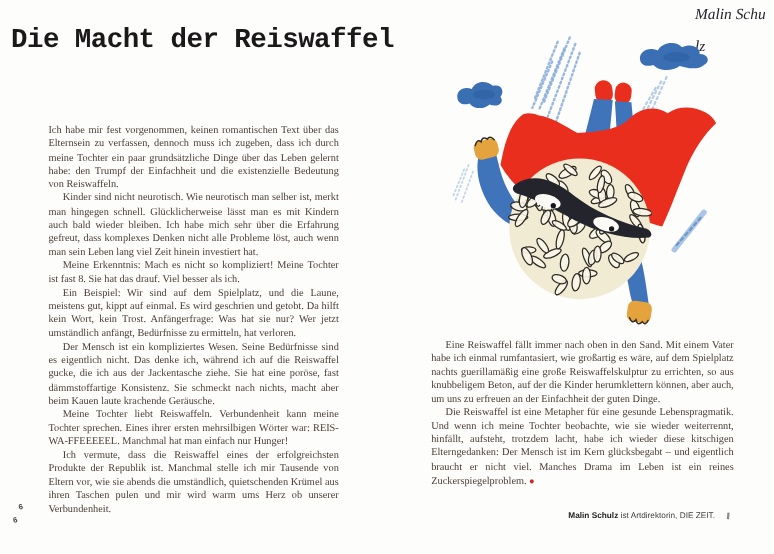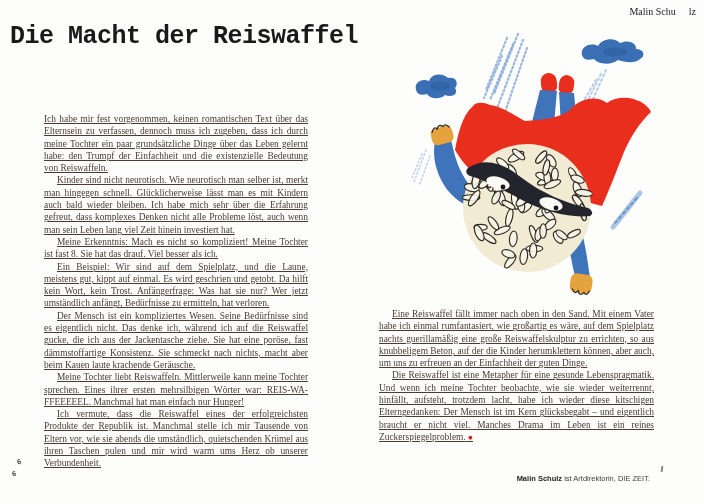--- a/index.html
+++ b/index.html
@@ -9,34 +9,33 @@
   }
   
   .headline{
     position:absolute;left:10px;top:22px;margin:0;
     font-family:Liberation Mono, monospace;font-weight:700;
     font-size:25px;letter-spacing:-0.5px;color:var(--headline,#1b181a);
   }
   .article{
     position:absolute;font-size:9.4px;line-height:12.3px;text-align:justify;
     color:var(--body,#4a3b33);
-    text-decoration:underline;
   }
   .article p{margin:0;text-indent:13px;}
   .article p.no-indent{text-indent:0;}
   .article-left{left:44px;top:113px;width:264px;}
-  .article-right{left:379px;top:308px;width:275px;}
+  .article-right{left:392px;top:308px;width:275px;}
   .end-dot{color:var(--end_dot_red,#d6231c);font-size:8.5px;}
   
   .author-header{
     position:absolute;top:6px;right:8px;display:flex;gap:13px;
-    font-size:10px;color:var(--header_name,#23232e);
+    font-style:italic;font-size:14px;color:var(--header_name,#23232e);flex-direction:column;
   }
   .footer-line{
-    position:absolute;top:474px;right:54px;
+    position:absolute;top:464px;right:54px;
     font-family:"Liberation Sans",sans-serif;font-size:7.5px;color:var(--footer,#3e3e3e);
     white-space:nowrap;
   }
   .footer-line b{color:#222;}
   .scan-mark{
     position:absolute;top:466px;right:42px;width:1.5px;height:6px;
     background:#8a8a8a;transform:rotate(6deg);
   }
   .page-num-right{
     position:absolute;top:476px;right:7px;
@@ -75,21 +74,21 @@
 <div class="spread">
 
   <h1 class="headline">Die Macht der Reiswaffel</h1>
 
   <div class="article article-left">
       <p class="no-indent">Ich habe mir fest vorgenommen, keinen romantischen Text über das Elternsein zu verfassen, dennoch muss ich zugeben, dass ich durch meine Tochter ein paar grundsätzliche Dinge über das Leben gelernt habe: den Trumpf der Einfachheit und die existenzielle Bedeutung von Reiswaffeln.</p>
       <p>Kinder sind nicht neurotisch. Wie neurotisch man selber ist, merkt man hingegen schnell. Glücklicherweise lässt man es mit Kindern auch bald wieder bleiben. Ich habe mich sehr über die Erfahrung gefreut, dass komplexes Denken nicht alle Probleme löst, auch wenn man sein Leben lang viel Zeit hinein investiert hat.</p>
       <p>Meine Erkenntnis: Mach es nicht so kompliziert! Meine Tochter ist fast 8. Sie hat das drauf. Viel besser als ich.</p>
       <p>Ein Beispiel: Wir sind auf dem Spielplatz, und die Laune, meistens gut, kippt auf einmal. Es wird geschrien und getobt. Da hilft kein Wort, kein Trost. Anfängerfrage: Was hat sie nur? Wer jetzt umständlich anfängt, Bedürfnisse zu ermitteln, hat verloren.</p>
       <p>Der Mensch ist ein kompliziertes Wesen. Seine Bedürfnisse sind es eigentlich nicht. Das denke ich, während ich auf die Reiswaffel gucke, die ich aus der Jackentasche ziehe. Sie hat eine poröse, fast dämmstoffartige Konsistenz. Sie schmeckt nach nichts, macht aber beim Kauen laute krachende Geräusche.</p>
-      <p>Meine Tochter liebt Reiswaffeln. Mittlerweile kann meine Tochter sprechen. Eines ihrer ersten mehrsilbigen Wörter war: REIS-WA-FFEEEEEL. Manchmal hat man einfach nur Hunger!</p>
+      <p>Meine Tochter liebt Reiswaffeln. Verbundenheit kann meine Tochter sprechen. Eines ihrer ersten mehrsilbigen Wörter war: REIS-WA-FFEEEEEL. Manchmal hat man einfach nur Hunger!</p>
       <p>Ich vermute, dass die Reiswaffel eines der erfolgreichsten Produkte der Republik ist. Manchmal stelle ich mir Tausende von Eltern vor, wie sie abends die umständlich, quietschenden Krümel aus ihren Taschen pulen und mir wird warm ums Herz ob unserer Verbundenheit.</p>
     </div>
 
   <div class="page-num-left">
     <span>6</span>
     <span>6</span>
   </div>
 
   <div class="author-header">
     <span>Malin Schu</span>

